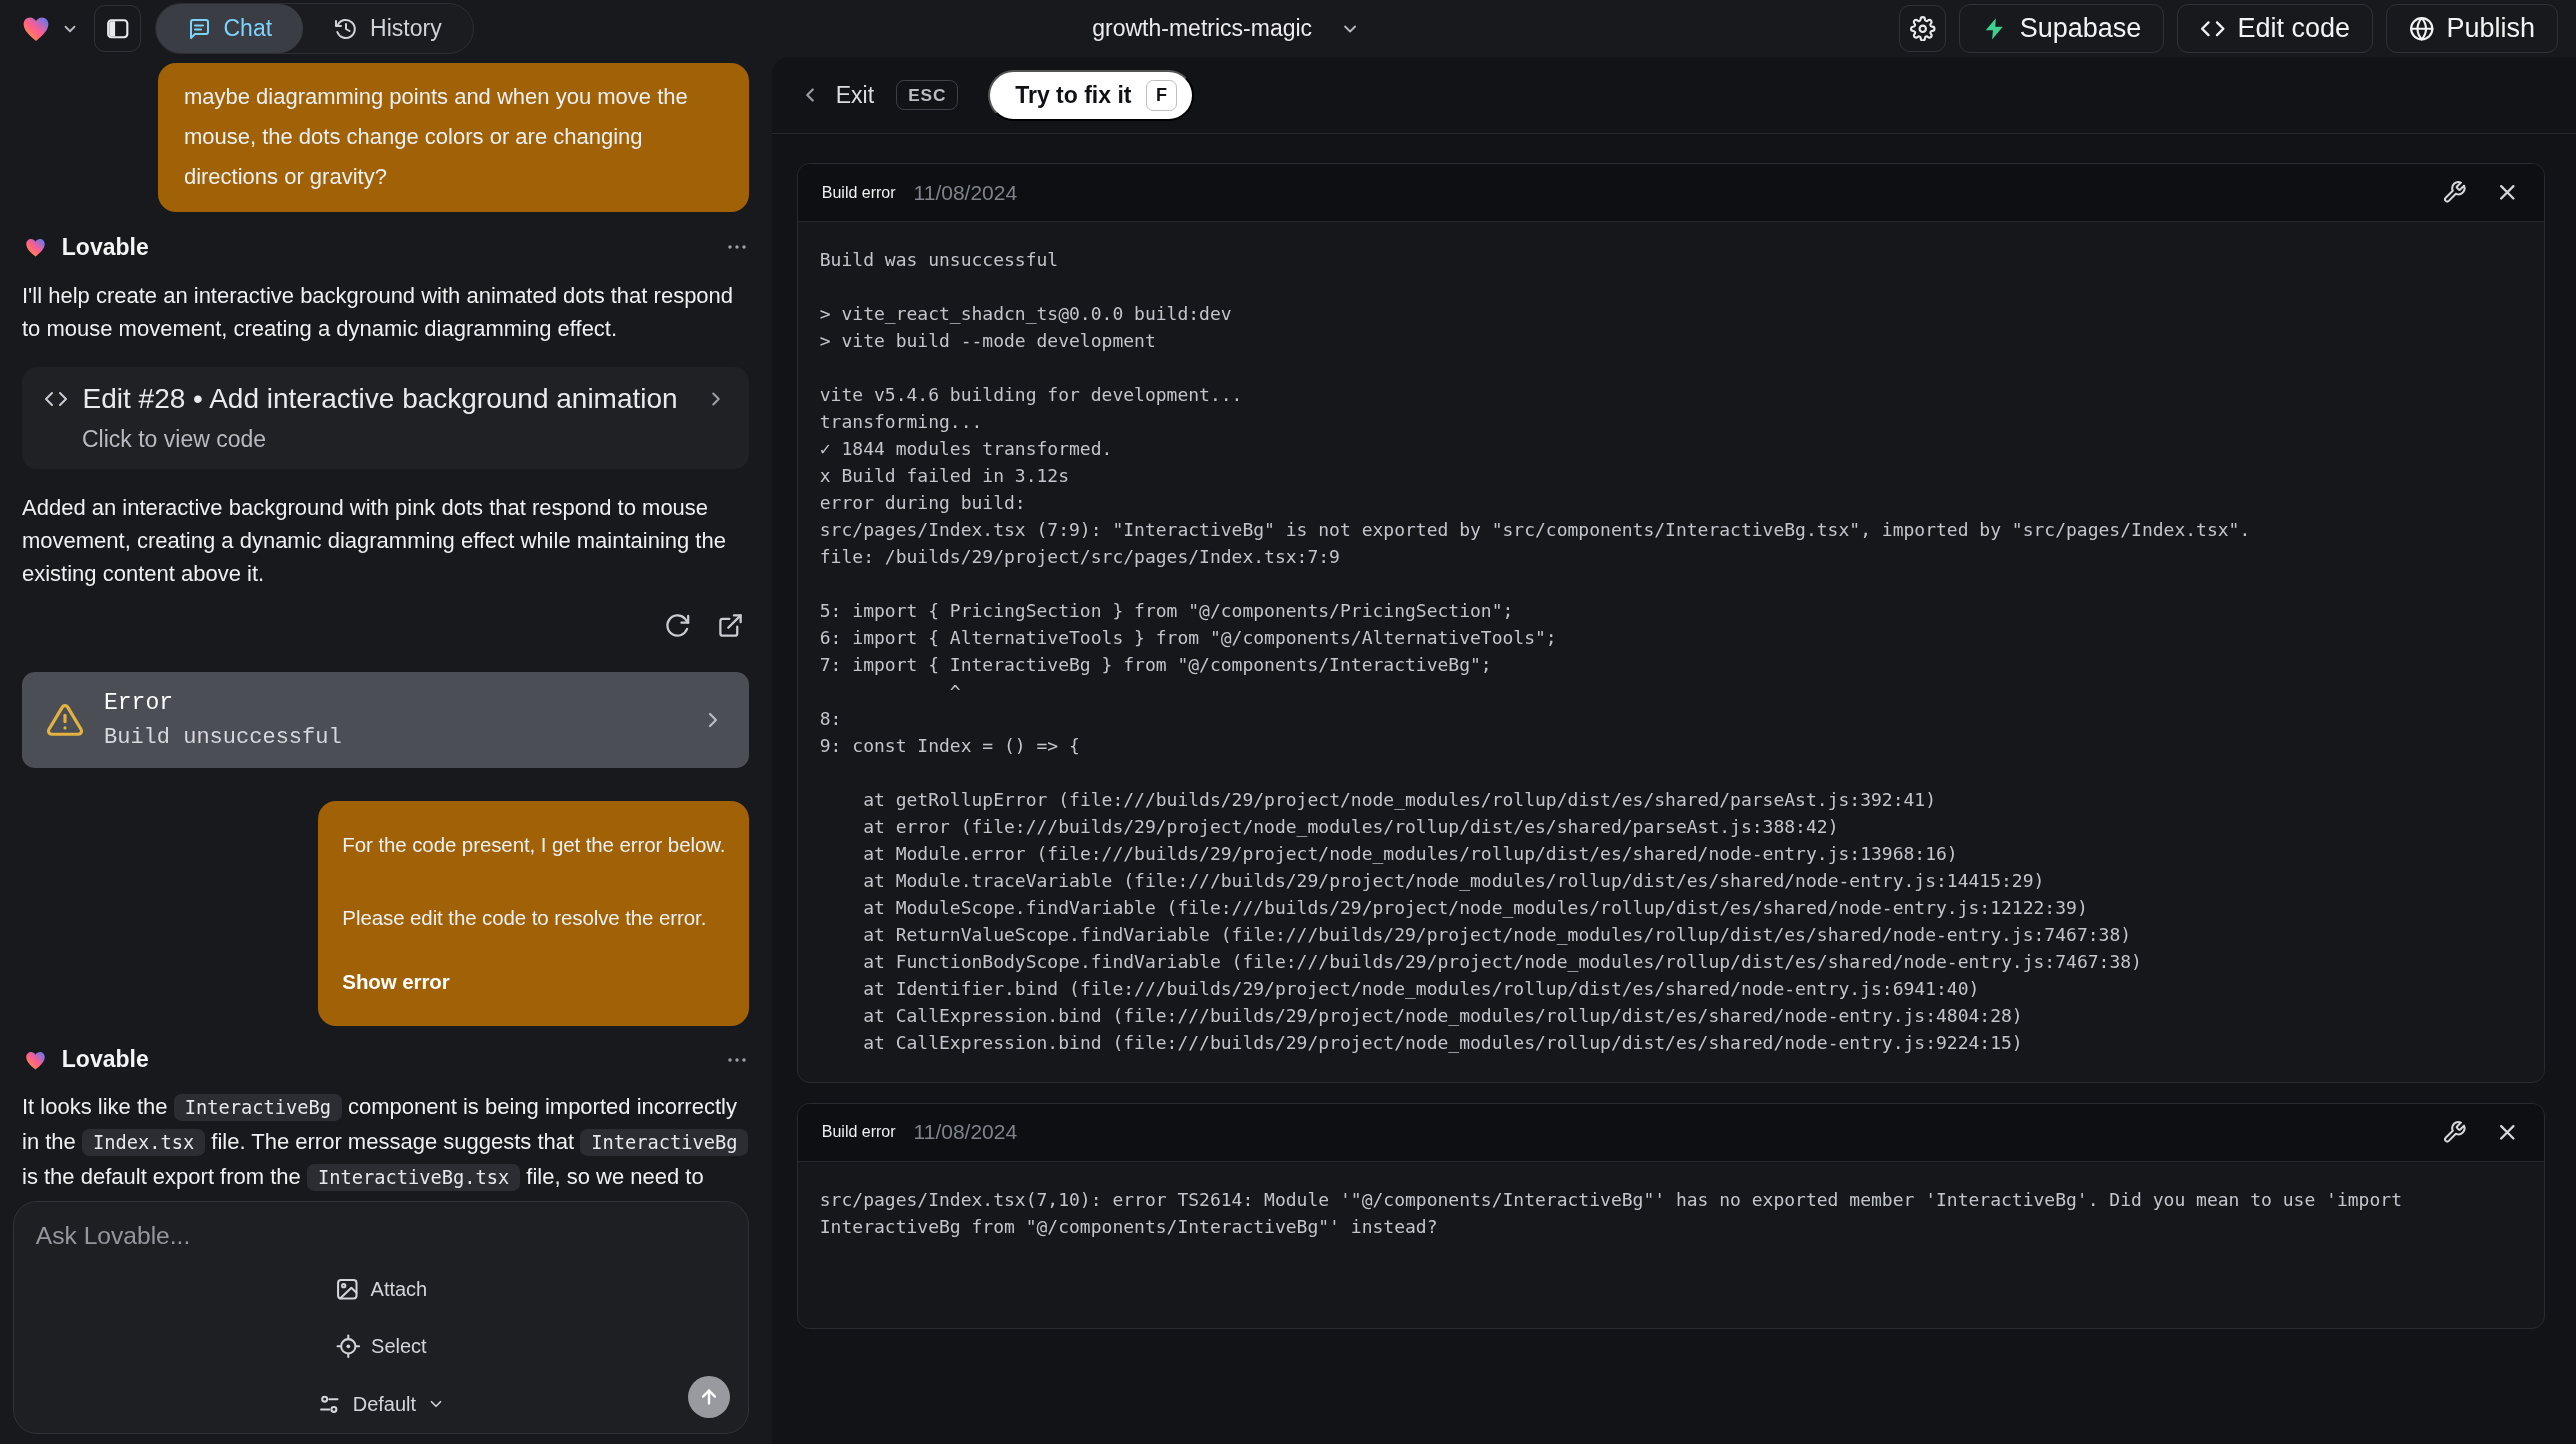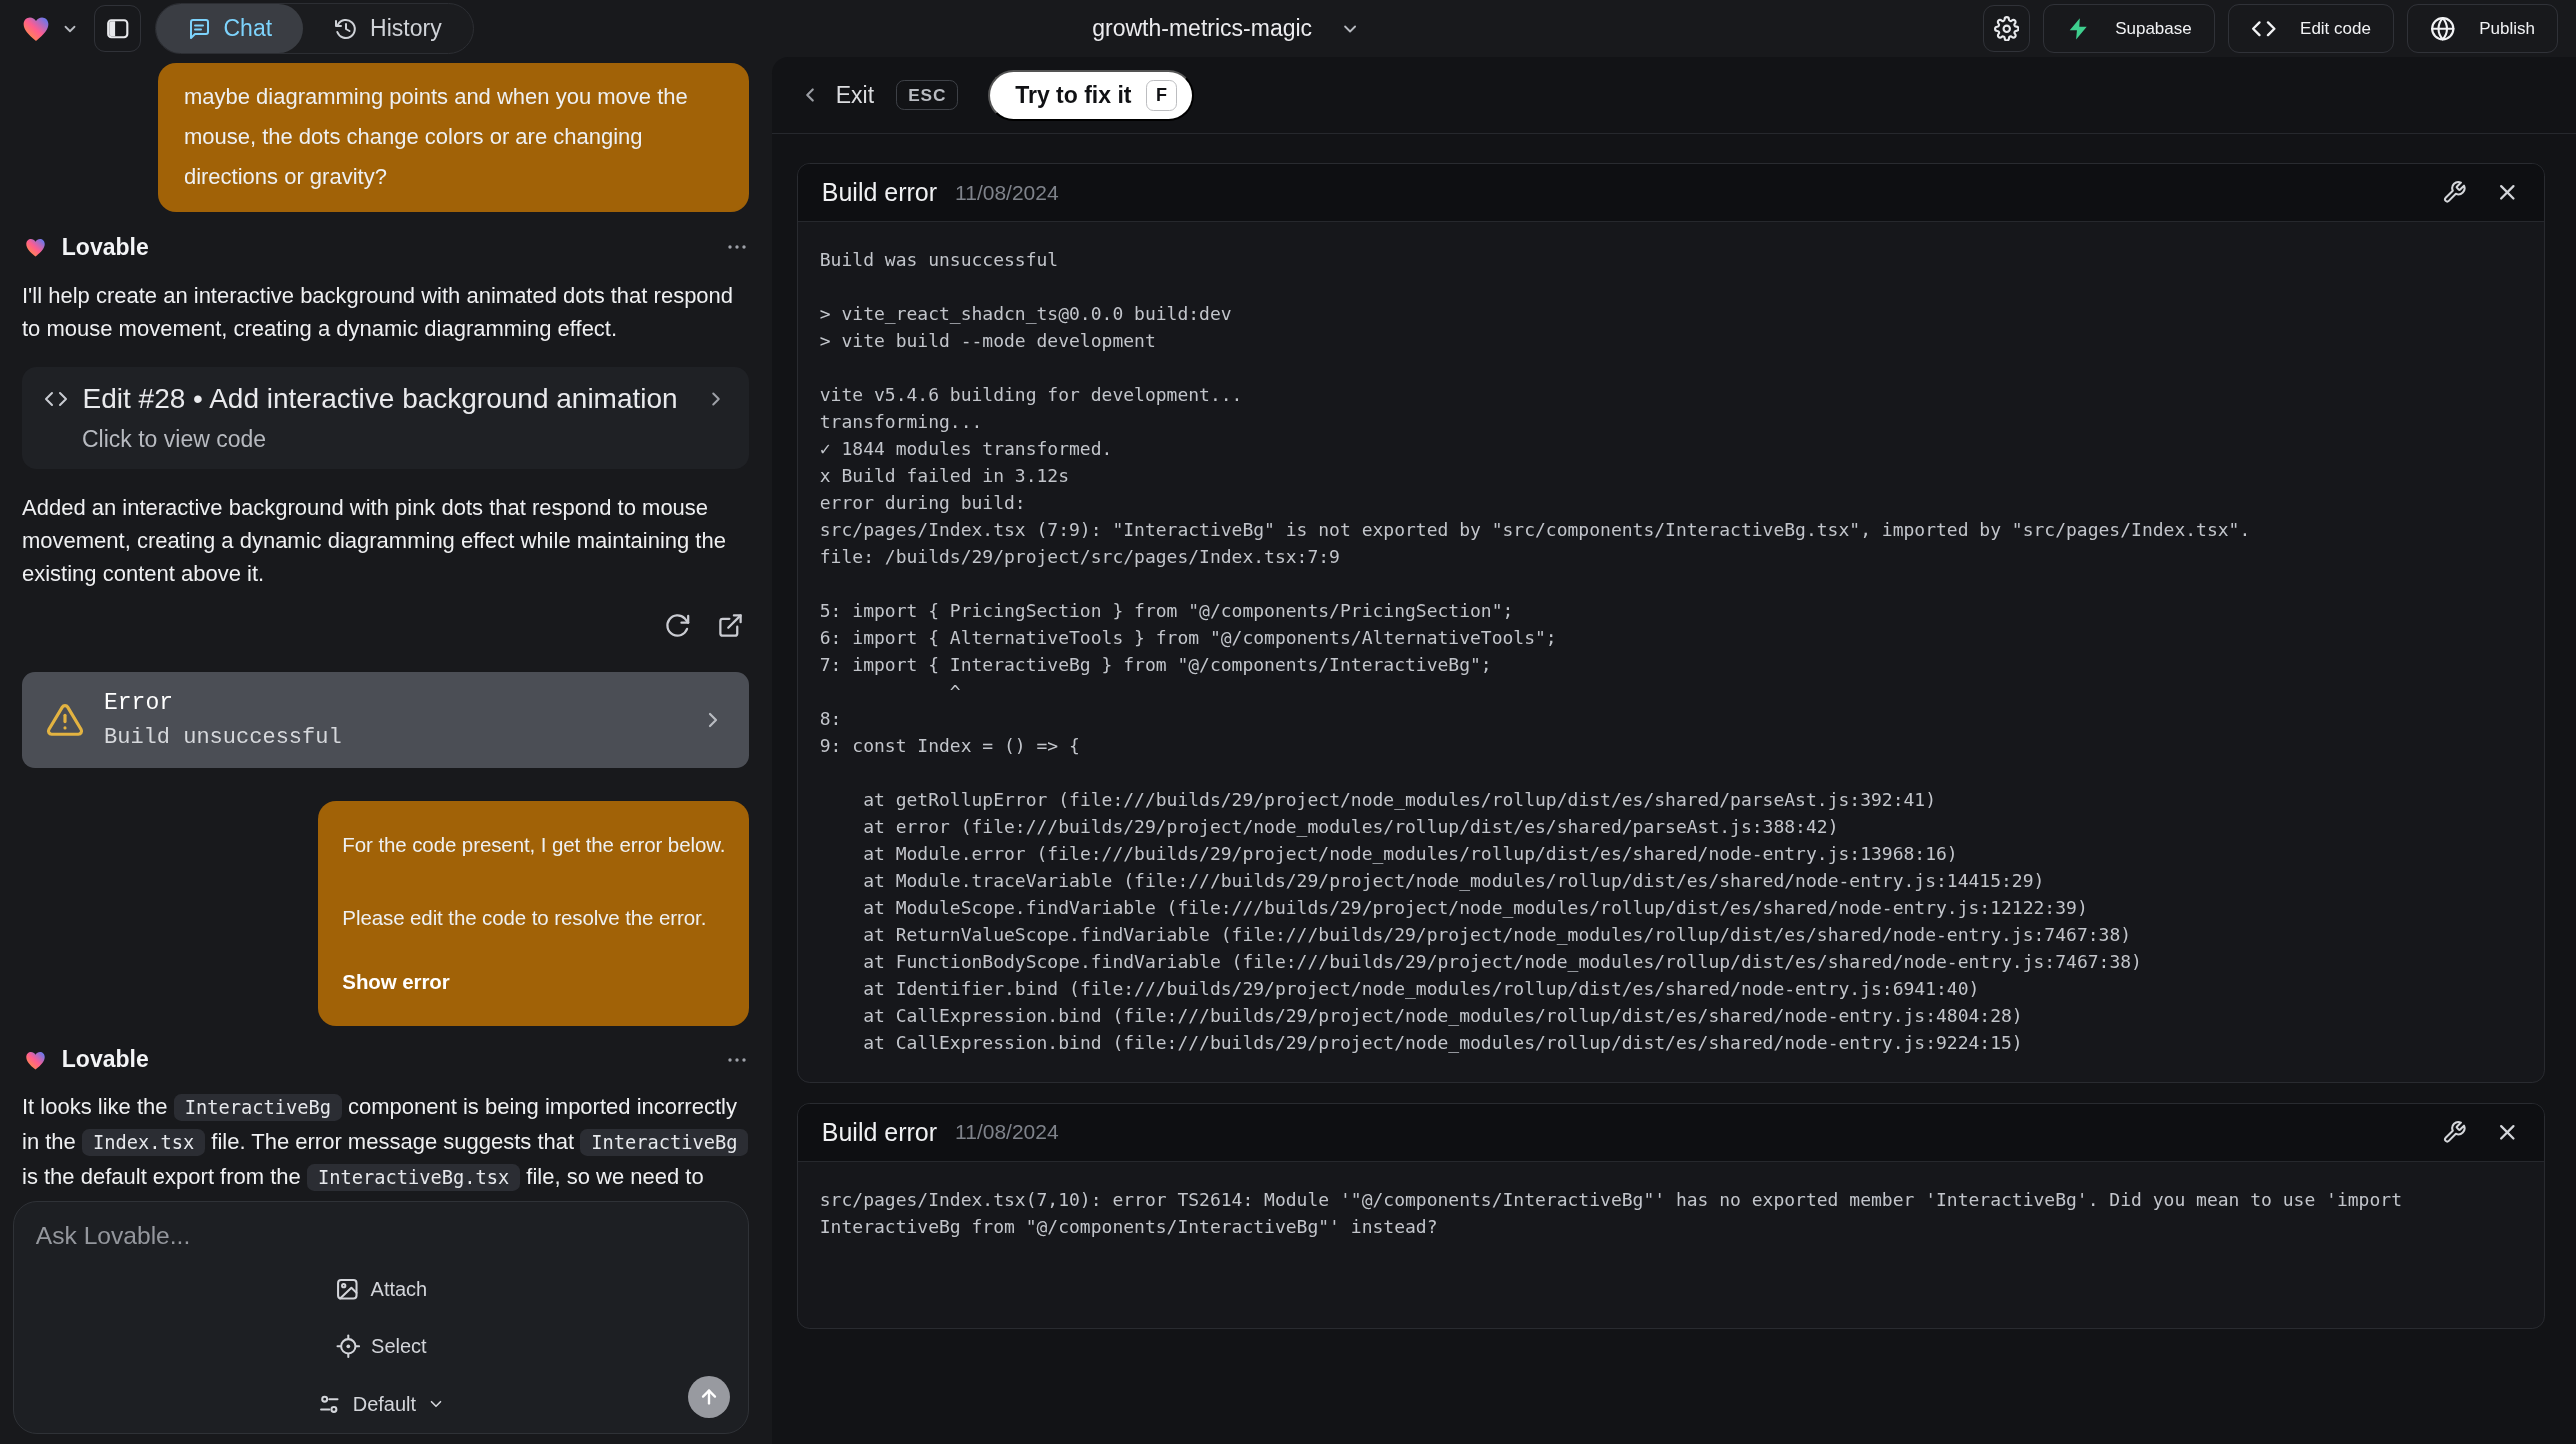--- a/index.html
+++ b/index.html
@@ -16,21 +16,21 @@
   .logo-group { display:flex; align-items:center; gap:7.3px; }
   .icon-btn {
     height:47px; width:47px; border:0.9px solid #303238; border-radius:11px;
     display:flex; align-items:center; justify-content:center; color:#e8e9ec; background:transparent;
   }
   .tab-group { display:flex; align-items:center; border:0.9px solid #2c2e33; border-radius:911px; height:51px; background:#1b1c1f; }
   .tab { display:flex; align-items:center; gap:12px; padding:0 31px; height:100%; border-radius:911px; color:#cfd2d7; font-size:23px; }
   .tab.active { background:#3a3d43; color:#7dd3fc; }
   .project { position:absolute; left:47.6%; transform:translateX(-50%); display:flex; align-items:center; gap:28px; font-size:23px; color:#ececef; }
   .topbar-right { margin-left:auto; display:flex; gap:12.8px; align-items:center; }
-  .bar-btn { display:flex; align-items:center; gap:24px; height:49px; padding:0 22px; border:0.9px solid #303238; border-radius:11px; font-size:17px; color:#f2f3f5; background:transparent; }
+  .bar-btn { display:flex; align-items:center; gap:12px; height:49px; padding:0 22px; border:0.9px solid #303238; border-radius:11px; font-size:27px; color:#f2f3f5; background:transparent; }
 
   
   .main { display:flex; height:1388px; }
   .chat-col { width:764px; flex-shrink:0; position:relative; }
   .chat-scroll { height:100%; overflow:hidden; padding:0 14.6px 0 22px; }
 
   
   .bubble { background:#a16207; border-radius:18px; font-size:22px; line-height:40px; color:#eef0f2; }
   .bubble-1 { width:591px; margin-left:auto; margin-top:5.5px; padding:14.6px 25.5px; }
   .bubble-2 { width:fit-content; max-width:584px; margin-left:auto; margin-top:33px; padding:24px; font-size:20.5px; letter-spacing:-0.1px; }
@@ -80,21 +80,21 @@
   .panel-header { height:77px; border-bottom:0.9px solid #26282d; display:flex; align-items:center; padding:0 27px; gap:22px; flex-shrink:0; }
   .exit-btn { display:flex; align-items:center; gap:14.6px; font-size:23px; color:#dcdde0; }
   .esc-badge { border:0.9px solid #3e4147; border-radius:8.2px; padding:3.6px 11px; font-size:17.3px; font-weight:bold; color:#b9bcc2; letter-spacing:0.9px; }
   .fix-btn { background:#ffffff; color:#101114; border-radius:911px; height:51px; display:flex; align-items:center; gap:14.6px; padding:0 14.6px 0 25.5px; font-size:23px; font-weight:600; margin-left:7.3px; }
   .fix-key { border:1.8px solid #bcbdc0; border-radius:7.3px; width:31px; height:31px; display:flex; align-items:center; justify-content:center; font-size:18px; font-weight:600; }
 
   .panel-body { padding:29px 31px 0 24.6px; overflow:hidden; flex:1; }
   .err-card { border:0.9px solid #292b30; border-radius:12.8px; overflow:hidden; background:#16171b; }
   .err-card-2 { margin-top:20px; }
   .err-head { background:#0e0f12; height:58px; display:flex; align-items:center; padding:0 24px; gap:18px; border-bottom:0.9px solid #26282d; }
-  .err-title { font-size:25px; color:#f0f1f3; }
+  .err-title { font-size:16px; color:#f0f1f3; }
   .err-date { font-size:21px; color:#7f838b; }
   .err-actions { margin-left:auto; display:flex; gap:29px; color:#d4d6da; align-items:center; }
   .err-log {
     margin:0; padding:24px 22px 25.5px;
     font-family:"DejaVu Sans Mono", monospace; font-size:18px; line-height:27px;
     color:#c2c5cb; white-space:pre-wrap;
   }
   .err-card-2 .err-log { padding-bottom:88px; max-width:1660px; }
 </style>
 </head>

